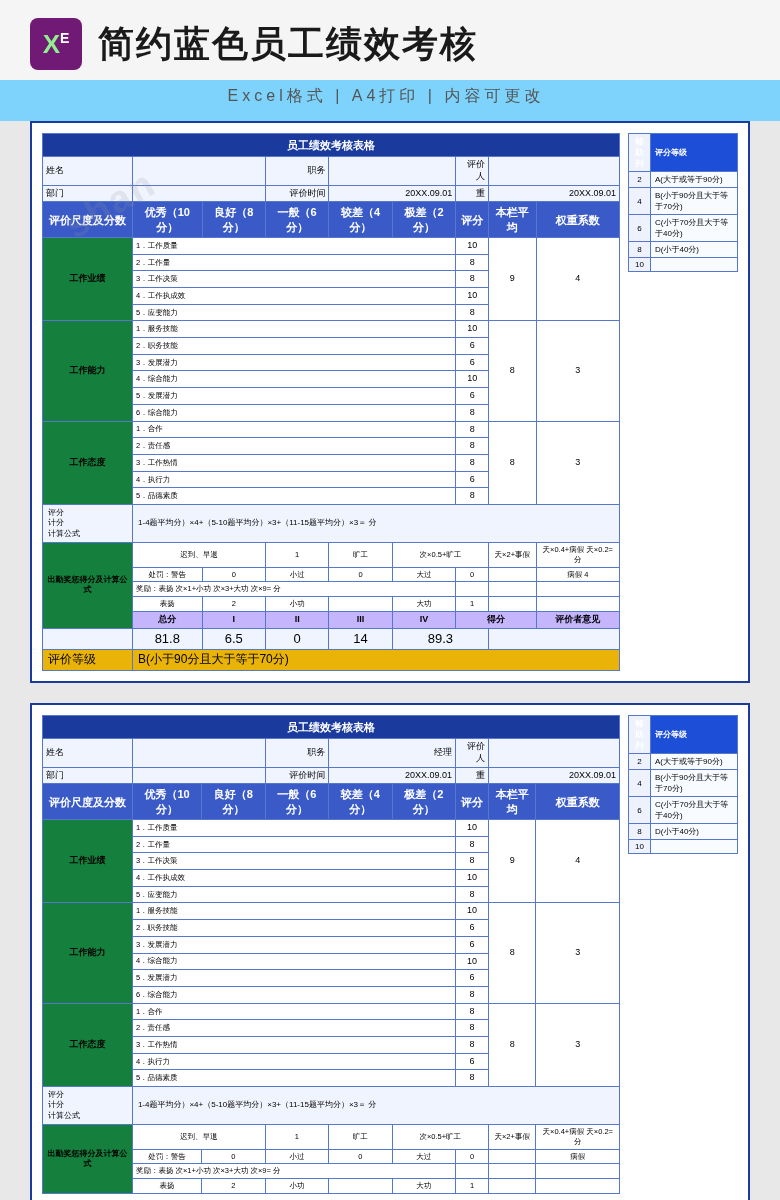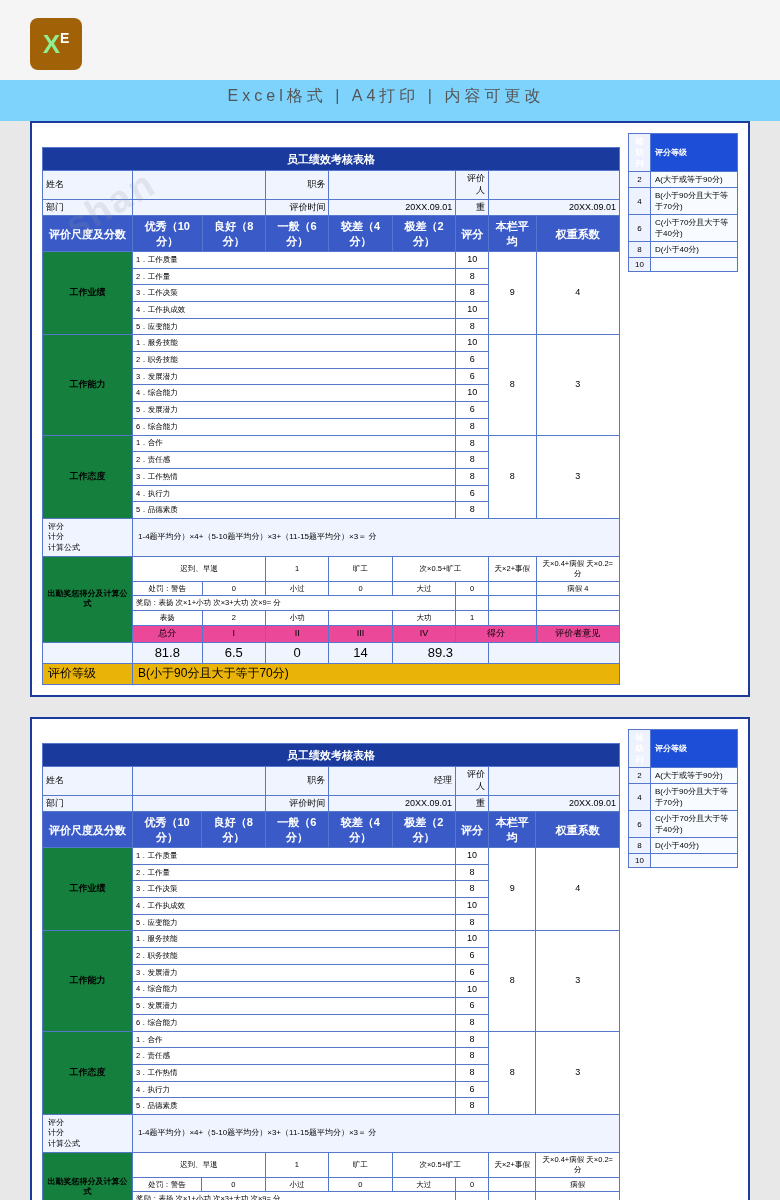--- a/index.html
+++ b/index.html
@@ -15,21 +15,21 @@
     .header {
       background: #f5f5f5;
       padding: 18px 30px 10px 30px;
       display: flex;
       align-items: center;
       gap: 16px;
     }
     .excel-icon {
       width: 52px;
       height: 52px;
-      background: #a16207;
+      background: #701a75;
       border-radius: 8px;
       display: flex;
       align-items: center;
       justify-content: center;
       position: relative;
       flex-shrink: 0;
     }
     .header-title {
       font-size: 36px;
       font-weight: bold;
@@ -52,21 +52,20 @@
       border: 2px solid #1a3a9e;
       padding: 10px;
       position: relative;
     }
 
     
     .perf-table {
       width: 100%;
       border-collapse: collapse;
       font-size: 9px;
-      margin-top: 14px;
     }
     .perf-table th, .perf-table td {
       border: 1px solid #5577cc;
       padding: 2px 3px;
       text-align: center;
       vertical-align: middle;
       line-height: 1.3;
     }
     .perf-table .title-row th {
       background: #1a3a9e;
@@ -90,23 +89,23 @@
       font-weight: bold;
       font-size: 9px;
     }
     .perf-table .calc-row td {
       background: #f0f4ff;
       font-size: 8px;
       text-align: left;
       padding: 3px 5px;
     }
     .perf-table .total-row td {
-      background: #ec4899;
+      background: #c4b5fd;
       font-size: 9px;
-      font-weight: normal;
+      font-weight: bold;
     }
     .perf-table .score-row td {
       background: #f0f4ff;
       font-size: 13px;
     }
     .perf-table .grade-row td {
       background: #eab308;
       font-size: 12px;
       text-align: left;
       padding: 2px 5px;
@@ -165,20 +164,21 @@
   </style>
 </head>
 <body>
 
 <div class="header">
   <div class="excel-icon">
     <div style="color:white;font-size:26px;font-weight:bold;font-family:Arial;">
       <span style="color:#90ee90;">X</span><span style="font-size:14px;vertical-align:super;color:white;">E</span>
     </div>
   </div>
+  <div class="header-title">简约蓝色员工绩效考核</div>
 </div>
 <div class="header-subtitle">Excel格式 | A4打印 | 内容可更改</div>
 
 <div class="doc-card">
   <div class="watermark watermark-1">shan</div>
   <div class="card-inner">
     <div class="main-table-wrap">
       <table class="perf-table">
 
         <tbody>

